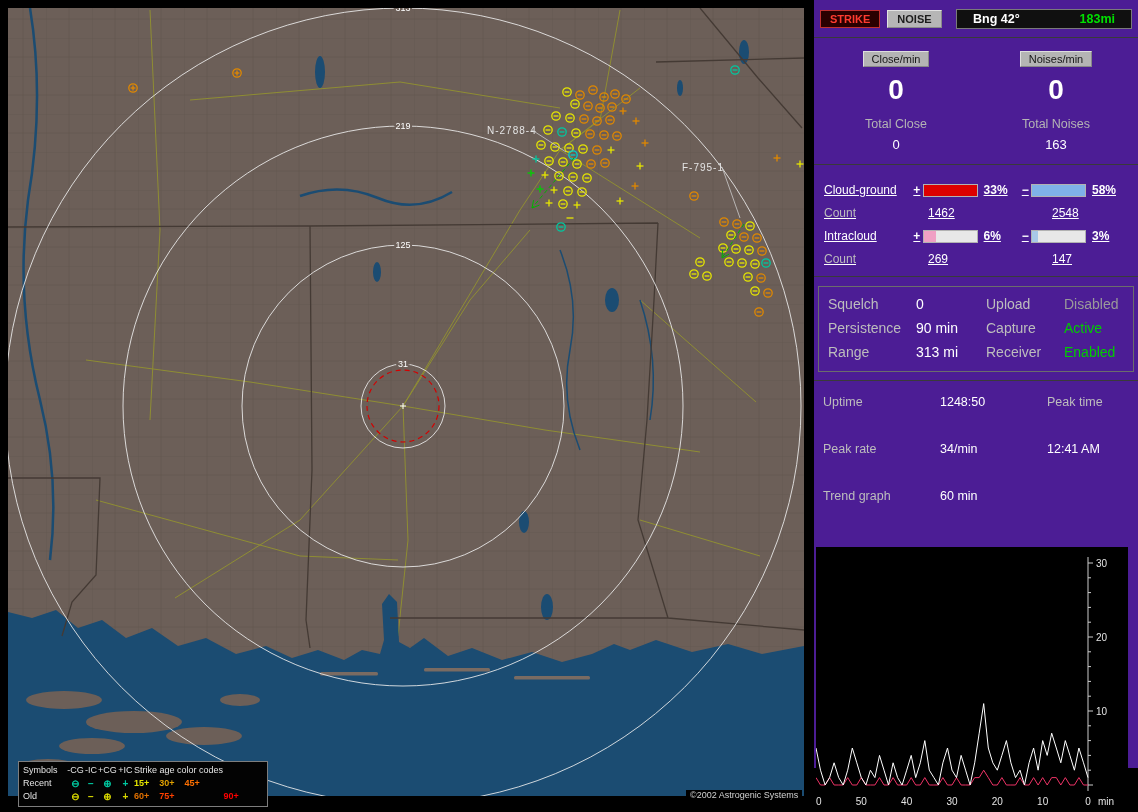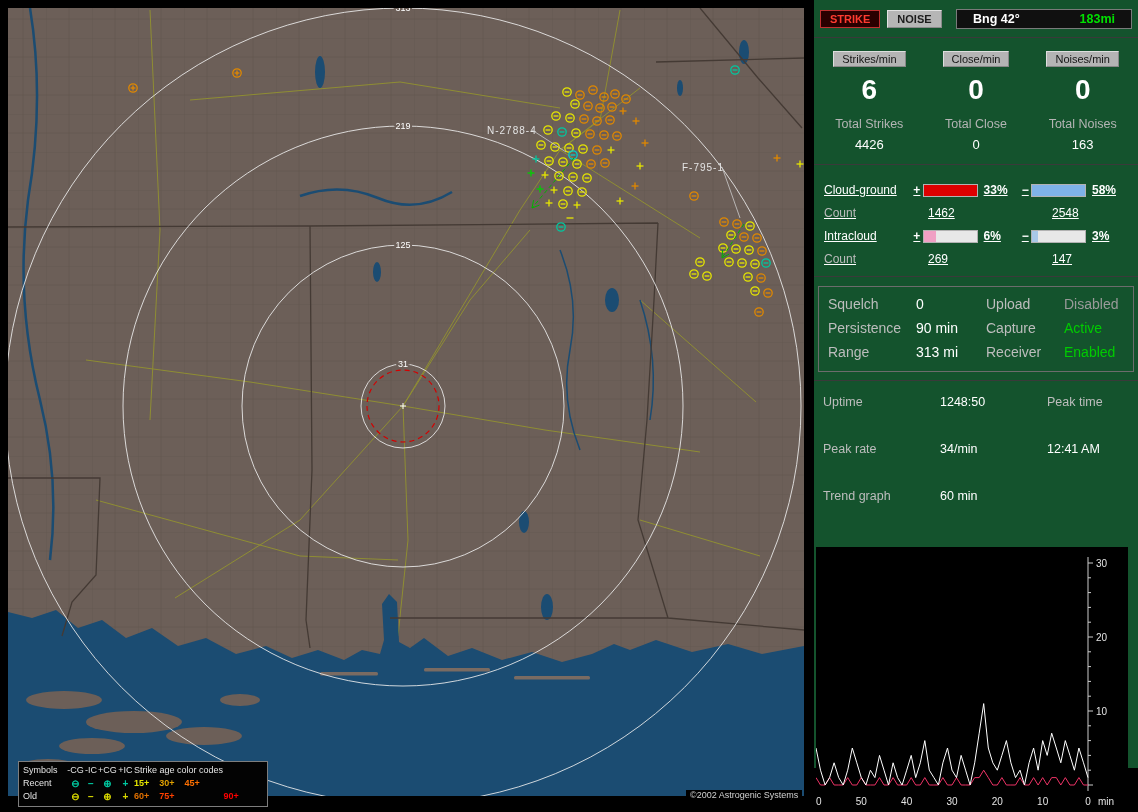--- a/index.html
+++ b/index.html
@@ -10,21 +10,21 @@
   svg.map{position:absolute;left:0;top:0;display:block;}
   .legend{position:absolute;left:18px;top:761px;width:240px;background:#030303;
           border:1px solid #7d7d7d;padding:2px 4px 3px;font-size:9px;color:#e4e4e4;line-height:13px;}
   .lg-row{display:grid;grid-template-columns:44px 17px 14px 19px 17px 1fr;align-items:center;}
   .lg-row .c{text-align:center;}
   .lg-row .sym{font-size:10px;font-weight:bold;}
   .ages span{margin-right:10px;font-weight:bold;}
   .copyright{position:absolute;left:686px;top:790px;font-size:9px;color:#d2d2d2;
              background:#000;padding:0 4px;white-space:nowrap;}
   
-  .sidebar{position:absolute;left:814px;top:0;width:324px;height:768px;background:#14532d;font-size:12px;}
+  .sidebar{position:absolute;left:814px;top:0;width:324px;height:768px;background:#4c1d95;font-size:12px;}
   .topbar{display:flex;align-items:center;gap:7px;padding:9px 6px 8px 6px;border-bottom:1px solid #3a3a3a;}
   .btn{font-family:inherit;font-size:11px;font-weight:bold;padding:2px 9px;cursor:pointer;}
   .btn.strike{background:#2a0000;border:1px solid #c03030;color:#ff3b30;}
   .btn.noise{background:#b6b6b6;border:1px solid #8a8a8a;border-top-color:#e2e2e2;border-left-color:#e2e2e2;color:#1c1c1c;}
   .spacer{flex:1;}
   .bearing{display:flex;align-items:center;justify-content:space-between;width:142px;
            background:#101010;border:1px solid #7a7a7a;padding:2px 16px;}
   .bng{font-weight:bold;font-size:12.5px;color:#fff;}
   .bdist{font-weight:bold;font-size:12.5px;}
   .stats{display:flex;padding:13px 2px 12px;border-bottom:1px solid #3a3a3a;}
@@ -516,26 +516,20 @@
     <button class="btn noise">NOISE</button>
     <div class="spacer"></div>
     <div class="bearing">
       <span class="bng">Bng 42°</span>
       <span class="bdist" style="color: rgb(0, 224, 0);">183mi</span>
     </div>
   </div>
 
   <div class="stats">
     <div class="stat-col">
-      <span class="chip">Strikes/min</span>
-      <div class="rate">6</div>
-      <div class="tlabel">Total Strikes</div>
-      <div class="tval">4426</div>
-    </div>
-    <div class="stat-col">
       <span class="chip">Close/min</span>
       <div class="rate">0</div>
       <div class="tlabel">Total Close</div>
       <div class="tval">0</div>
     </div>
     <div class="stat-col">
       <span class="chip">Noises/min</span>
       <div class="rate">0</div>
       <div class="tlabel">Total Noises</div>
       <div class="tval">163</div>

